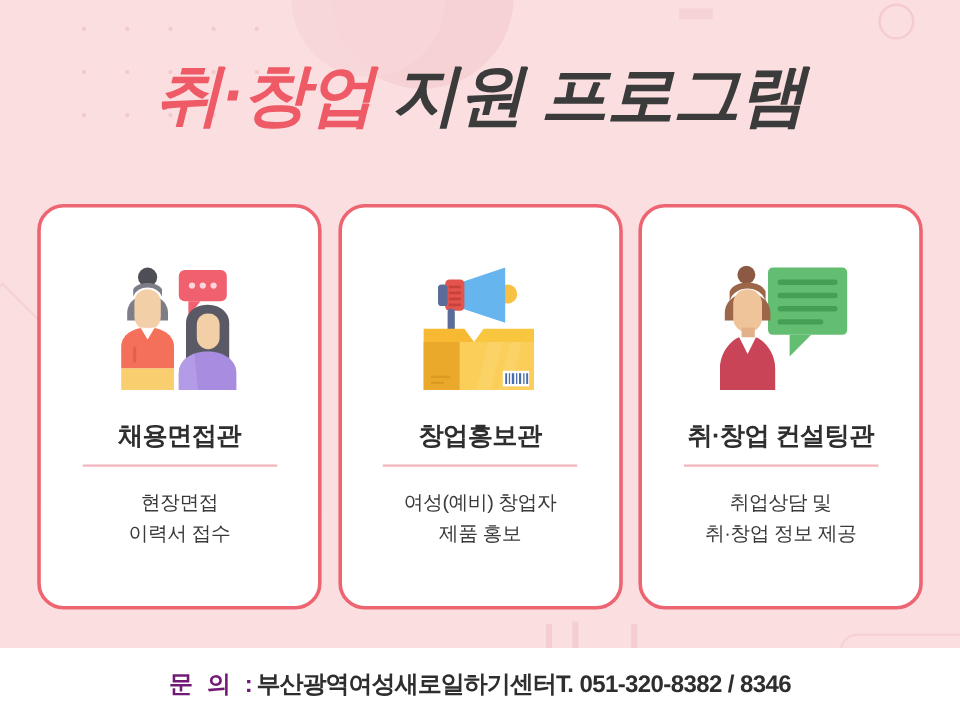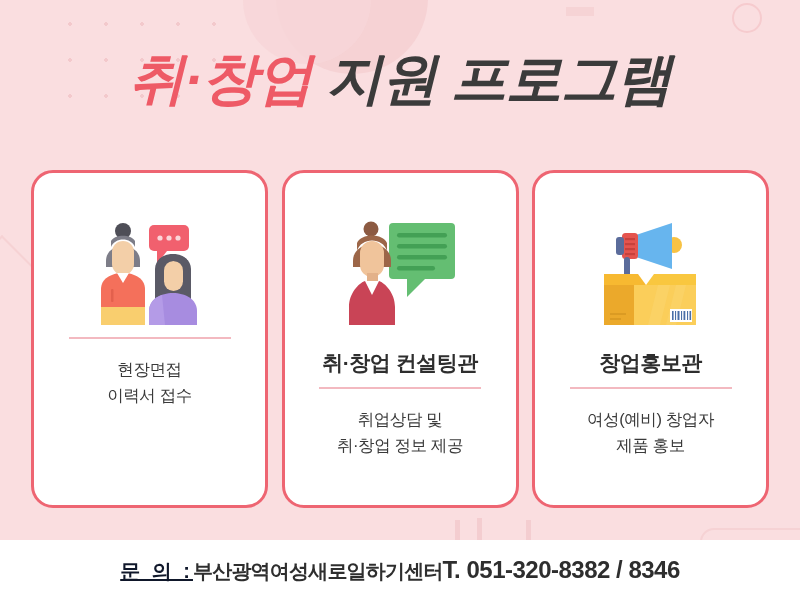--- a/index.html
+++ b/index.html
@@ -113,29 +113,29 @@
 
   
   .footer {
     position:absolute; left:0; bottom:0;
     width:800px; height:61px;
     background:#FFFFFF;
     display:flex; align-items:center; justify-content:center;
   }
   .footer-inner { display:flex; align-items:baseline; white-space:nowrap; }
   .footer-label {
-    font-size:20px; font-weight:bold; color:#0f172a;
-    letter-spacing:3px; margin-right:0;text-decoration:underline;
+    font-size:20px; font-weight:bold; color:#701a75;
+    letter-spacing:3px; margin-right:0;
   }
   .footer-org {
     font-size:20px; font-weight:bold; color:#2E2E2E;
     letter-spacing:-.8px; margin-right:0;
   }
   .footer-tel {
-    font-size:24px; font-weight:bold; color:#2E2E2E;
+    font-size:20px; font-weight:bold; color:#2E2E2E;
     letter-spacing:-.5px;
   }
 </style>
 </head>
 <body>
 
 <div class="poster">
 
   <div class="decor circle-soft-1"></div>
   <div class="decor circle-soft-2"></div>
@@ -181,58 +181,25 @@
           <rect x="26" y="72" width="2.5" height="13" rx="1" fill="#E3604D"></rect>
 
           <path d="M70 52 C70 33 106 33 106 52 L106 82 L70 82 Z" fill="#5A5A66"></path>
           <rect x="79" y="44" width="19" height="30" rx="9.5" fill="#F3CFA8"></rect>
           <path d="M72 56 C72 40 104 40 104 56 L104 46 C100 34 76 34 72 46 Z" fill="#5A5A66"></path>
 
           <path d="M64 94 C64 82 76 76 88 76 C100 76 112 82 112 94 L112 108 L64 108 Z" fill="#A78CE0"></path>
           <path d="M64 94 C64 86 70 80 77 78 L80 108 L64 108 Z" fill="#B49BE7"></path>
         </svg>
       </div>
+      <div class="card-title">채용면접관</div>
       <div class="card-rule"></div>
       <div class="card-desc">
         <span>현장면접</span><br>
         <span>이력서 접수</span>
-      </div>
-    </div>
-
-    <div class="card">
-      <div class="card-icon">
-        <svg viewBox="0 0 130 110" width="130" height="110" aria-hidden="true">
-
-          <rect x="54" y="6" width="66" height="56" rx="4" fill="#64BE72"></rect>
-          <polygon points="72,62 72,80 90,62" fill="#64BE72"></polygon>
-          <g fill="#43A055">
-            <rect x="62" y="16" width="50" height="4.5" rx="2.2"></rect>
-            <rect x="62" y="27" width="50" height="4.5" rx="2.2"></rect>
-            <rect x="62" y="38" width="50" height="4.5" rx="2.2"></rect>
-            <rect x="62" y="49" width="38" height="4.5" rx="2.2"></rect>
-          </g>
-
-          <circle cx="36" cy="12" r="7.5" fill="#8C5A42"></circle>
-          <path d="M18 44 C18 22 56 22 56 44 L56 50 L18 50 Z" fill="#9C6648"></path>
-
-          <rect x="25" y="24" width="24" height="36" rx="12" fill="#F0C49B"></rect>
-          <path d="M22 34 C26 20 48 20 52 34 L52 26 C48 16 26 16 22 26 Z" fill="#9C6648"></path>
-
-          <rect x="32" y="56" width="11" height="10" fill="#E3B189"></rect>
-
-          <polygon points="25,68 37,78 49,68 43,64 31,64" fill="#FFFFFF"></polygon>
-
-          <path d="M14 90 C14 76 24 66 30 64 L37 78 L44 64 C50 66 60 76 60 90 L60 108 L14 108 Z" fill="#C94456"></path>
-        </svg>
-      </div>
-      <div class="card-title">취·창업 컨설팅관</div>
-      <div class="card-rule"></div>
-      <div class="card-desc">
-        <span>취업상담 및</span><br>
-        <span>취·창업 정보 제공</span>
       </div>
     </div>
 
     <div class="card">
       <div class="card-icon">
         <svg viewBox="0 0 130 110" width="130" height="110" aria-hidden="true">
 
           <circle cx="88" cy="28" r="8" fill="#F7C244"></circle>
           <polygon points="86,6 86,52 50,40 50,18" fill="#67B5EE"></polygon>
           <rect x="36" y="16" width="16" height="26" rx="3.5" fill="#E4544E"></rect>
@@ -266,20 +233,54 @@
         </svg>
       </div>
       <div class="card-title">창업홍보관</div>
       <div class="card-rule"></div>
       <div class="card-desc">
         <span>여성(예비) 창업자</span><br>
         <span>제품 홍보</span>
       </div>
     </div>
 
+    <div class="card">
+      <div class="card-icon">
+        <svg viewBox="0 0 130 110" width="130" height="110" aria-hidden="true">
+
+          <rect x="54" y="6" width="66" height="56" rx="4" fill="#64BE72"></rect>
+          <polygon points="72,62 72,80 90,62" fill="#64BE72"></polygon>
+          <g fill="#43A055">
+            <rect x="62" y="16" width="50" height="4.5" rx="2.2"></rect>
+            <rect x="62" y="27" width="50" height="4.5" rx="2.2"></rect>
+            <rect x="62" y="38" width="50" height="4.5" rx="2.2"></rect>
+            <rect x="62" y="49" width="38" height="4.5" rx="2.2"></rect>
+          </g>
+
+          <circle cx="36" cy="12" r="7.5" fill="#8C5A42"></circle>
+          <path d="M18 44 C18 22 56 22 56 44 L56 50 L18 50 Z" fill="#9C6648"></path>
+
+          <rect x="25" y="24" width="24" height="36" rx="12" fill="#F0C49B"></rect>
+          <path d="M22 34 C26 20 48 20 52 34 L52 26 C48 16 26 16 22 26 Z" fill="#9C6648"></path>
+
+          <rect x="32" y="56" width="11" height="10" fill="#E3B189"></rect>
+
+          <polygon points="25,68 37,78 49,68 43,64 31,64" fill="#FFFFFF"></polygon>
+
+          <path d="M14 90 C14 76 24 66 30 64 L37 78 L44 64 C50 66 60 76 60 90 L60 108 L14 108 Z" fill="#C94456"></path>
+        </svg>
+      </div>
+      <div class="card-title">취·창업 컨설팅관</div>
+      <div class="card-rule"></div>
+      <div class="card-desc">
+        <span>취업상담 및</span><br>
+        <span>취·창업 정보 제공</span>
+      </div>
+    </div>
+
   </div>
 
   <div class="footer">
     <div class="footer-inner">
       <span class="footer-label">문 의 :</span>
       <span class="footer-org">부산광역여성새로일하기센터</span>
       <span class="footer-tel">T. 051-320-8382 / 8346</span>
     </div>
   </div>
 

